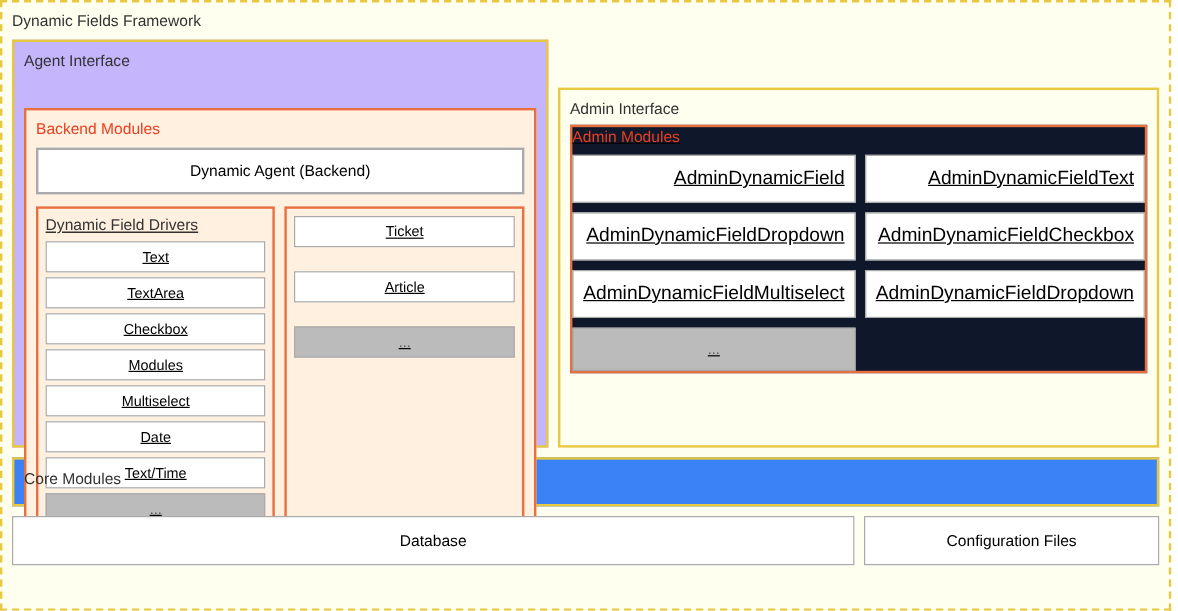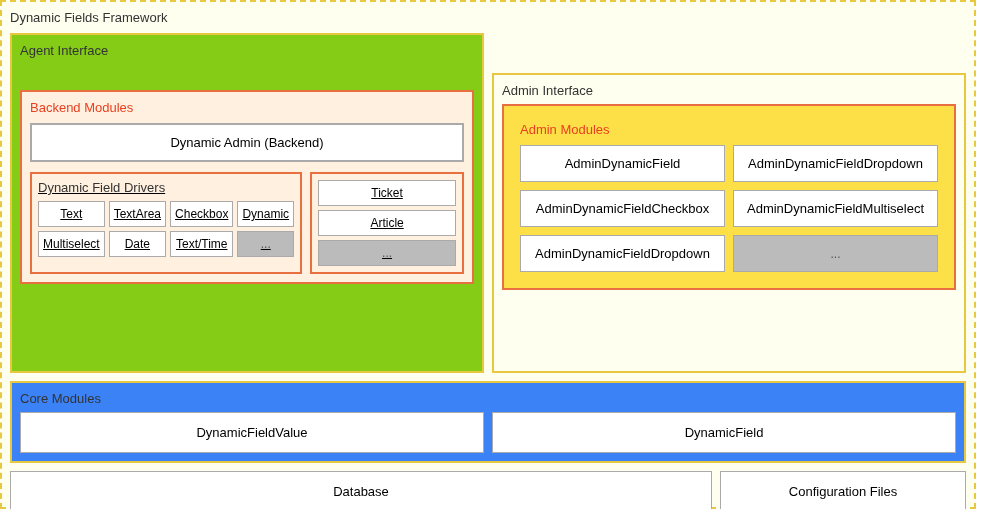--- a/index.html
+++ b/index.html
@@ -30,21 +30,21 @@
     .main-content {
       display: flex;
       gap: 8px;
       height: 340px;
       margin-bottom: 8px;
     }
 
     
     .agent-interface {
       border: 2px solid #e8c840;
-      background: #84cc16;
+      background: #c4b5fd;
       padding: 8px;
       flex: 1;
     }
 
     .section-label {
       font-size: 13px;
       color: #333;
       margin-bottom: 6px;
     }
 
@@ -86,28 +86,28 @@
     }
 
     .driver-label {
       font-size: 13px;
       color: #333;
       margin-bottom: 6px;
     }
 
     .btn-grid {
       display: grid;
-      grid-template-columns: repeat(4, 1fr);
+      grid-template-columns: repeat(1, 1fr);
       gap: 4px;
     }
 
     .btn-grid-2 {
       display: grid;
       grid-template-columns: 1fr;
-      gap: 4px;
+      gap: 20px;
     }
 
     .field-btn {
       border: 1px solid #aaa;
       background: #fff;
       padding: 5px 4px;
       text-align: center;
       font-size: 12px;
       cursor: pointer;
     }
@@ -126,36 +126,37 @@
     .admin-interface {
       border: 2px solid #e8c840;
       background: #fffff0;
       padding: 8px;
       flex: 1;
       margin-top: 40px;
     }
 
     .admin-modules {
       border: 2px solid #e87040;
-      background: #fde047;
-      padding: 16px;
+      background: #0f172a;
+      padding: 0;
+      text-decoration: underline;
     }
 
     .admin-btn-grid {
       display: grid;
       grid-template-columns: 1fr 1fr;
       gap: 8px;
     }
 
     .admin-btn {
       border: 1px solid #aaa;
       background: #fff;
       padding: 10px 8px;
-      text-align: center;
-      font-size: 13px;
+      text-align: right;
+      font-size: 16px;
       cursor: pointer;
     }
 
     
     .core-modules-section {
       border: 2px solid #e8c840;
       background: #3b82f6;
       padding: 8px;
       margin-bottom: 8px;
     }
@@ -209,31 +210,31 @@
   <div class="title-bar">Dynamic Fields Framework</div>
 
   <div class="main-content">
 
     <div class="agent-interface">
       <div class="section-label">Agent Interface</div>
 
       <div class="backend-modules">
         <div class="subsection-label">Backend Modules</div>
 
-        <div class="dynamic-field-backend">Dynamic Admin (Backend)</div>
+        <div class="dynamic-field-backend">Dynamic Agent (Backend)</div>
 
         <div class="drivers-row">
 
           <div class="driver-box">
             <div class="driver-label">Dynamic Field Drivers</div>
             <div class="btn-grid">
               <button class="field-btn">Text</button>
               <button class="field-btn">TextArea</button>
               <button class="field-btn">Checkbox</button>
-              <button class="field-btn">Dynamic</button>
+              <button class="field-btn">Modules</button>
               <button class="field-btn">Multiselect</button>
               <button class="field-btn">Date</button>
               <button class="field-btn">Text/Time</button>
               <button class="field-btn-gray">...</button>
             </div>
           </div>
 
           <div class="driver-box">
             <div class="btn-grid-2">
               <button class="field-btn">Ticket</button>
@@ -246,37 +247,34 @@
     </div>
 
     <div class="admin-interface">
       <div class="section-label">Admin Interface</div>
 
       <div class="admin-modules">
         <div class="subsection-label">Admin Modules</div>
 
         <div class="admin-btn-grid">
           <button class="admin-btn">AdminDynamicField</button>
+          <button class="admin-btn">AdminDynamicFieldText</button>
           <button class="admin-btn">AdminDynamicFieldDropdown</button>
           <button class="admin-btn">AdminDynamicFieldCheckbox</button>
           <button class="admin-btn">AdminDynamicFieldMultiselect</button>
           <button class="admin-btn">AdminDynamicFieldDropdown</button>
           <button class="field-btn-gray" style="padding:10px 8px; font-size:12px;">...</button>
         </div>
       </div>
     </div>
 
   </div>
 
   <div class="core-modules-section">
     <div class="section-label">Core Modules</div>
-    <div class="core-modules-row">
-      <button class="core-btn">DynamicFieldValue</button>
-      <button class="core-btn">DynamicField</button>
-    </div>
   </div>
 
   <div class="bottom-row">
     <button class="db-btn">Database</button>
     <button class="config-btn">Configuration Files</button>
   </div>
 
 </div>
 
 </body></html>

